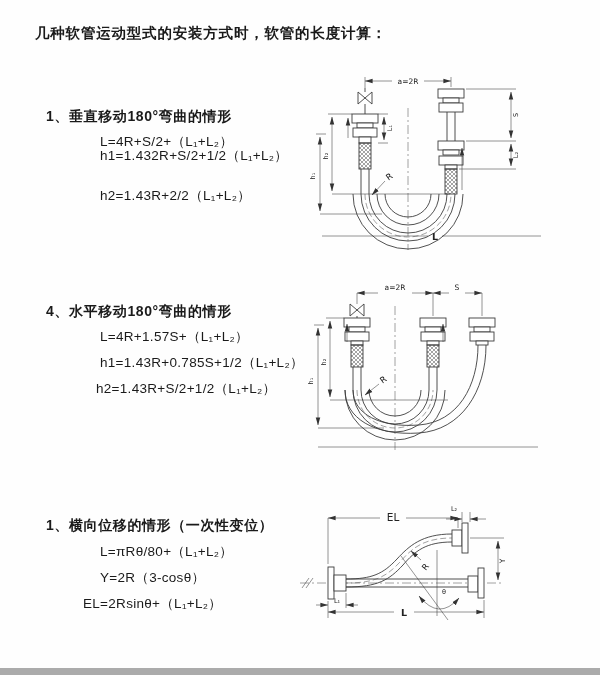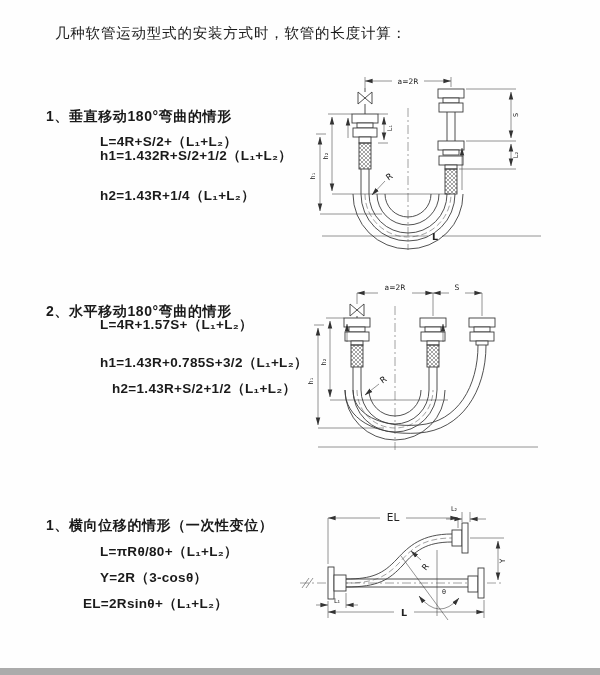--- a/index.html
+++ b/index.html
@@ -2,23 +2,23 @@
 <html><head>
 <meta charset="utf-8">
 <style>
   html,body{margin:0;padding:0;}
   body{
     width:600px;height:675px;position:relative;overflow:hidden;
     background:#fefefe;color:#1a1a1a;
     font-family:"Liberation Sans","DejaVu Sans",sans-serif;
   }
   .abs{position:absolute;white-space:nowrap;}
-  .title{left:35px;top:24px;font-size:14.5px;font-weight:normal;letter-spacing:.8px;margin-left:20px;}
+  .title{left:35px;top:24px;font-size:14.5px;font-weight:bold;letter-spacing:.8px;}
   .sec-head{font-size:14px;font-weight:bold;letter-spacing:.6px;}
-  .formula{font-size:13.5px;font-weight:bold;letter-spacing:.3px;padding-left:36px;}
+  .formula{font-size:13.5px;font-weight:normal;letter-spacing:.3px;padding-left:36px;}
   .diag{position:absolute;}
   .s{stroke:#3d3d3d;stroke-width:.9;fill:none;}
   .sf{stroke:#3d3d3d;stroke-width:.9;fill:#ffffff;}
   .thin{stroke-width:.55;}
   .cl{stroke:#555;stroke-width:.55;fill:none;stroke-dasharray:9 3 2 3;}
   .cl2{stroke:#555;stroke-width:.55;fill:none;stroke-dasharray:6 3;}
   svg text{fill:#222;font-family:"DejaVu Sans",sans-serif;}
   .dt{font-size:7.5px;}
   .dts{font-size:6.5px;}
   .dtr{font-size:8.5px;}
@@ -27,26 +27,26 @@
   .scan-edge{left:0;top:668px;width:600px;height:7px;background:#ababab;}
 </style>
 </head>
 <body>
 
 <div class="abs title">几种软管运动型式的安装方式时，软管的长度计算：</div>
 
 <div class="abs sec-head" style="left:46px;top:108px">1、垂直移动180°弯曲的情形</div>
 <div class="abs formula" style="left:64px;top:133px">L=4R+S/2+（L₁+L₂）</div>
 <div class="abs formula" style="left:64px;top:147px">h1=1.432R+S/2+1/2（L₁+L₂）</div>
-<div class="abs formula" style="left:64px;top:187px">h2=1.43R+1/4（L₁+L₂）</div>
-
-<div class="abs sec-head" style="left:46px;top:303px">2、水平移动180°弯曲的情形</div>
-<div class="abs formula" style="left:64px;top:316px">L=4R+1.57S+（L₁+L₂）</div>
-<div class="abs formula" style="left:64px;top:354px">h1=1.43R+0.785S+3/2（L₁+L₂）</div>
-<div class="abs formula" style="left:76px;top:380px">h2=1.43R+S/2+1/2（L₁+L₂）</div>
+<div class="abs formula" style="left:64px;top:187px">h2=1.43R+2/2（L₁+L₂）</div>
+
+<div class="abs sec-head" style="left:46px;top:303px">4、水平移动180°弯曲的情形</div>
+<div class="abs formula" style="left:64px;top:328px">L=4R+1.57S+（L₁+L₂）</div>
+<div class="abs formula" style="left:64px;top:354px">h1=1.43R+0.785S+1/2（L₁+L₂）</div>
+<div class="abs formula" style="left:60px;top:380px">h2=1.43R+S/2+1/2（L₁+L₂）</div>
 
 <div class="abs sec-head" style="left:46px;top:517px">1、横向位移的情形（一次性变位）</div>
 <div class="abs formula" style="left:64px;top:543px">L=πRθ/80+（L₁+L₂）</div>
 <div class="abs formula" style="left:64px;top:569px">Y=2R（3-cosθ）</div>
 <div class="abs formula" style="left:47px;top:595px">EL=2Rsinθ+（L₁+L₂）</div>
 
 <svg class="diag" style="left:308px;top:64px" width="285" height="192" viewBox="0 0 285 192">
   <defs>
     <marker id="ar1" viewBox="0 0 10 10" refX="9.5" refY="5" markerWidth="8" markerHeight="8" markerUnits="userSpaceOnUse" orient="auto-start-reverse">
       <path d="M0,2.2 L10,5 L0,7.8 Z" fill="#333"></path>

